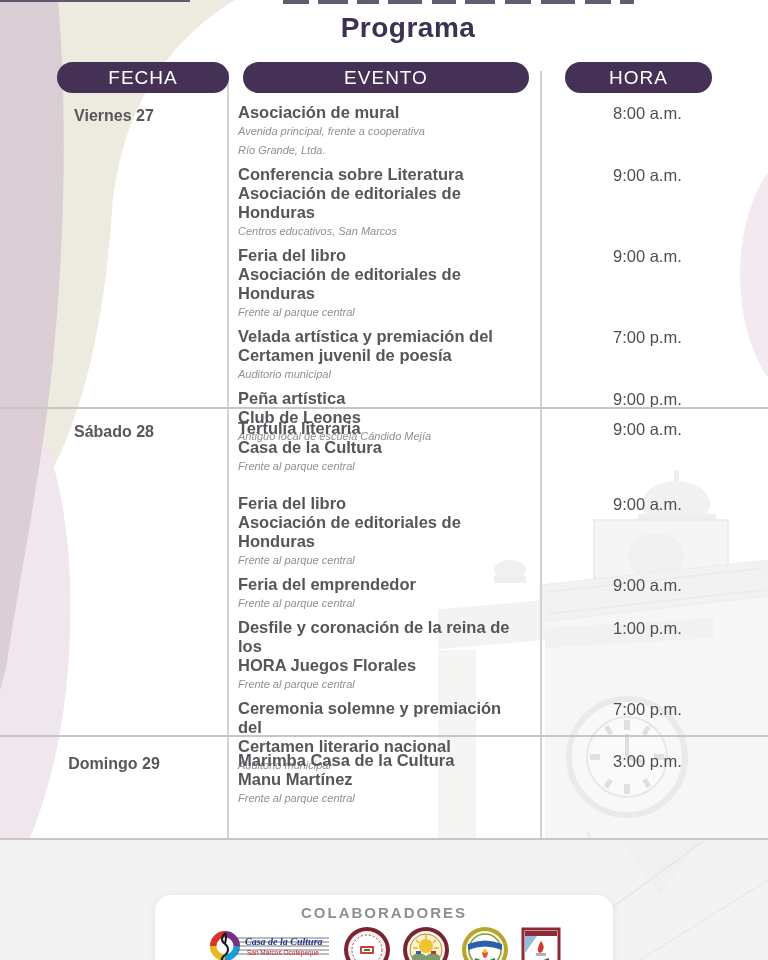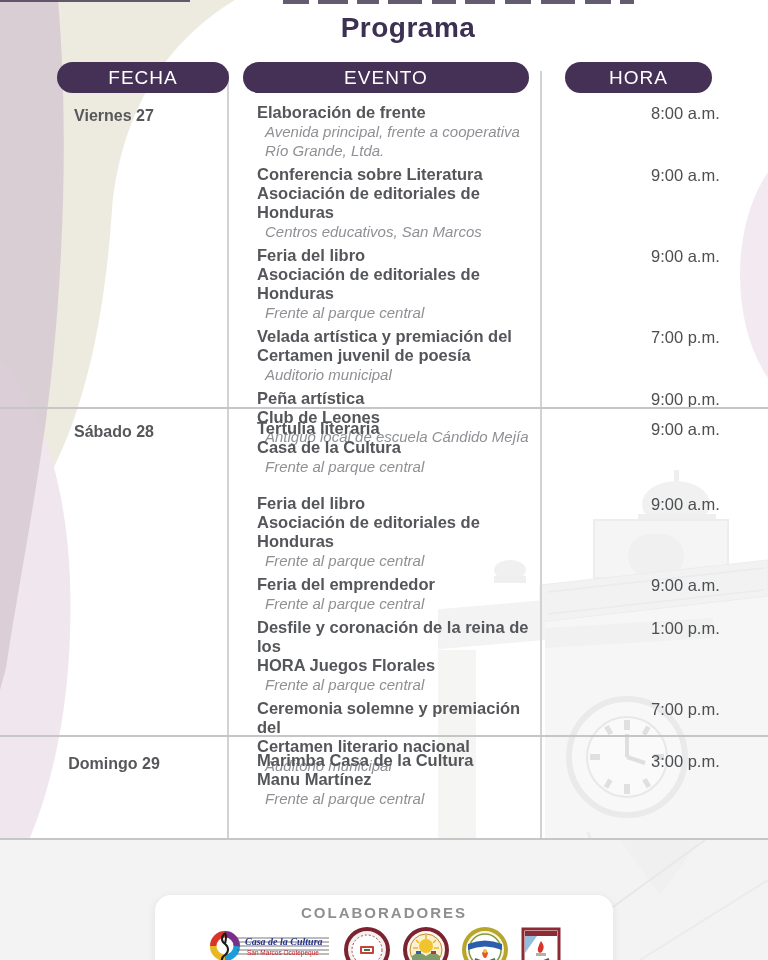--- a/index.html
+++ b/index.html
@@ -27,29 +27,29 @@
   .pill-hora{left:565px;width:147px;}
   
   .vline{position:absolute;top:71px;height:769px;width:2px;background:#d2d2d2;z-index:1;}
   .vline-1{left:227px;}
   .vline-2{left:540px;}
   .table-bottom{position:absolute;top:838px;left:0;width:768px;height:2px;background:var(--divider,#c6c6c6);z-index:2;}
   .section{position:absolute;left:0;width:768px;z-index:2;box-sizing:border-box;}
   .sec0{top:97px;height:310px;padding-top:6px;}
   .sec1{top:407px;height:328px;padding-top:10px;border-top:2px solid var(--divider,#c6c6c6);}
   .sec2{top:735px;height:120px;padding-top:14px;border-top:2px solid var(--divider,#c6c6c6);}
-  .event-row{display:grid;grid-template-columns:228px 314px 1fr;margin-bottom:5px;gap:19px;}
+  .event-row{display:grid;grid-template-columns:228px 314px 1fr;margin-bottom:5px;}
   .event-row.extra-gap{margin-bottom:18px;}
   .date-cell{
     text-align:center;padding-top:4px;
     font-size:16px;font-weight:bold;color:#57575b;
   }
   .event-cell{padding-left:10px;padding-right:14px;}
   .event-title{font-size:16.5px;font-weight:bold;color:var(--text-dark,#54565a);line-height:19px;}
-  .event-venue{font-size:15px;font-style:italic;color:var(--text-italic,#8e9094);line-height:19px;margin-left:8px;}
+  .event-venue{font-size:11px;font-style:italic;color:var(--text-italic,#8e9094);line-height:19px;}
   .time-cell{padding-left:71px;padding-top:1px;font-size:16.5px;color:#4c4f52;}
   
   .footer-band{position:absolute;left:0;top:840px;width:768px;height:120px;background:#f4f3f3;z-index:1;}
   .collab-card{
     position:absolute;left:155px;top:895px;width:458px;height:140px;z-index:4;
     background:#ffffff;border-radius:16px;box-shadow:0 2px 10px rgba(0,0,0,.08);
     text-align:center;
   }
   .collab-heading{
     margin-top:9px;font-size:15px;font-weight:bold;color:#8f8f8f;letter-spacing:2px;
@@ -132,21 +132,21 @@
 
   <div class="vline vline-1"></div>
   <div class="vline vline-2"></div>
   <div class="table-bottom"></div>
 
   <div id="sections">
       <div class="section sec0">
         <div class="event-row">
           <div class="date-cell">Viernes 27</div>
           <div class="event-cell">
-            <div class="event-title">Elaboración de frente</div>
+            <div class="event-title">Asociación de mural</div>
             <div class="event-venue">Avenida principal, frente a cooperativa</div>
             <div class="event-venue">Río Grande, Ltda.</div>
           </div>
           <div class="time-cell">8:00 a.m.</div>
         </div>
         <div class="event-row">
           <div class="date-cell"></div>
           <div class="event-cell">
             <div class="event-title">Conferencia sobre  Literatura</div>
             <div class="event-title">Asociación de editoriales de Honduras</div>

